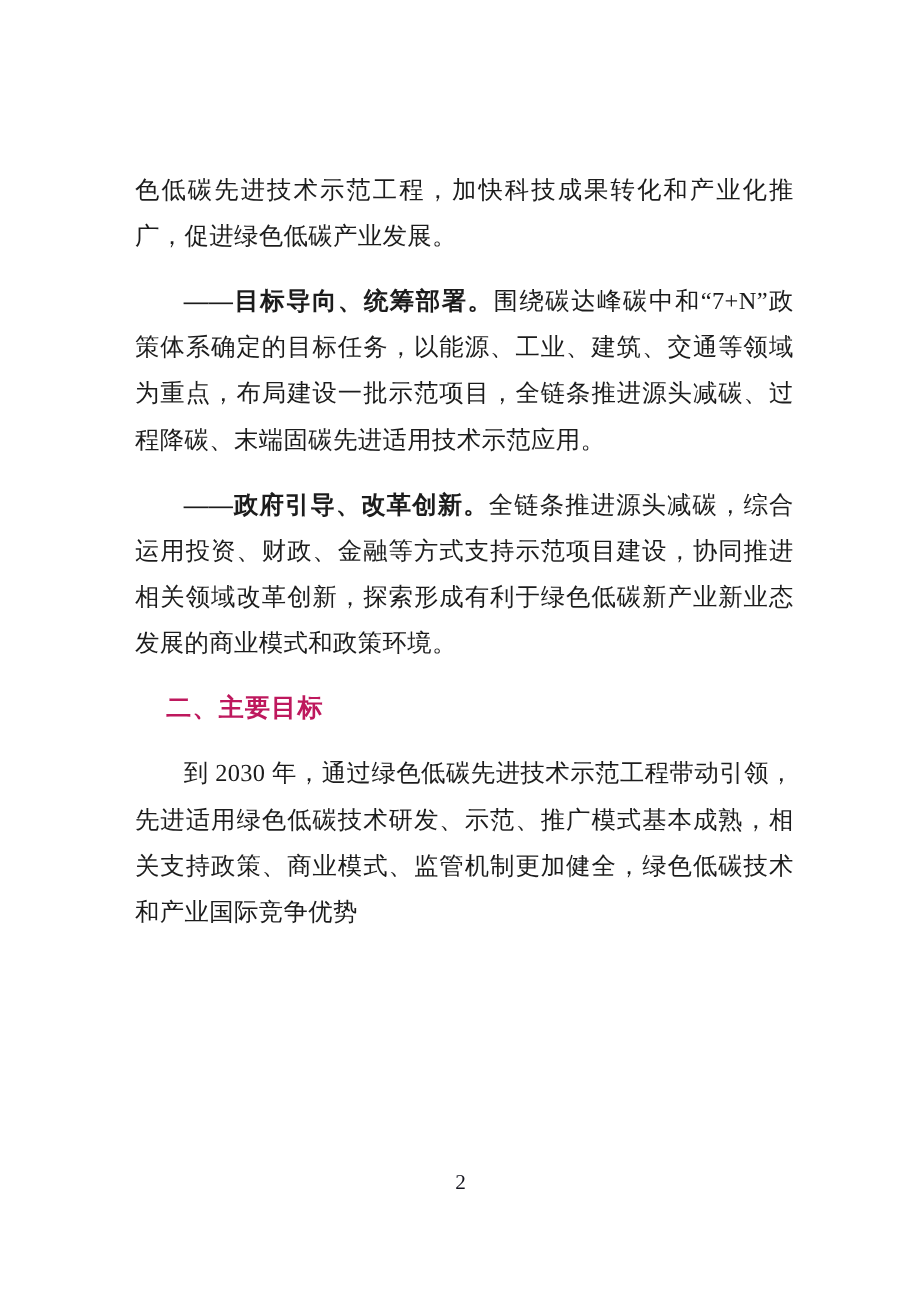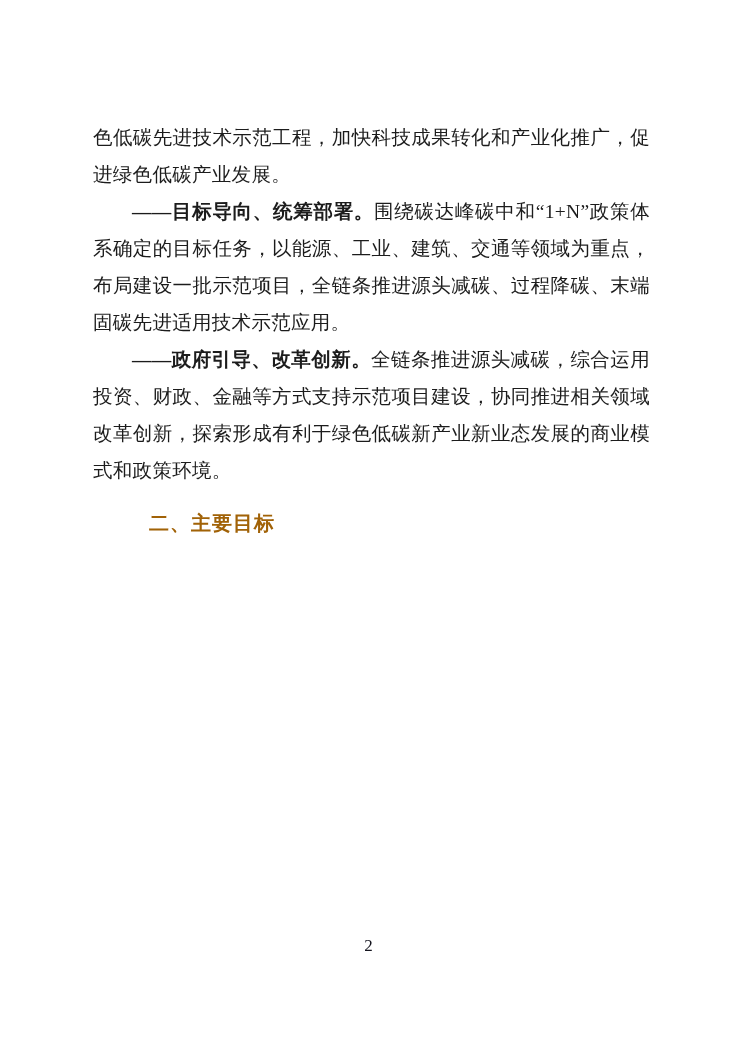--- a/index.html
+++ b/index.html
@@ -17,43 +17,43 @@
     font-family: "Liberation Serif", "DejaVu Serif", serif;
     color: #1c1c1c;
   }
   .text-block {
     position: absolute;
     left: 93px;
     top: 119px;
     width: 557px;
   }
   .para {
-    margin: 0;
+    margin: 15px;
     font-size: 19.5px;
     line-height: 37px;
     text-align: justify;
     text-justify: inter-ideograph;
     letter-spacing: 0.3px;
     text-indent: 2em;
   }
   .para.continuation {
     text-indent: 0;
   }
   .para .lead {
     font-weight: bold;
   }
   .section-heading {
-    margin: 16px;
+    margin: 0;
     font-size: 20px;
     line-height: 37px;
     font-weight: bold;
     text-indent: 2em;
     font-family: "Liberation Sans", "DejaVu Sans", sans-serif;
     letter-spacing: 1px;
-    color: #a16207;
+    color: #be185d;
   }
   .page-number {
     position: absolute;
     top: 934px;
     left: 0;
     width: 100%;
     text-align: center;
     font-size: 17px;
     line-height: 24px;
     color: #15151f;
@@ -62,26 +62,27 @@
 </style>
 </head>
 <body>
 
 <div class="page">
 
   <div class="text-block">
 
     <p class="para continuation"><span>色低碳先进技术示范工程，加快科技成果转化和产业化推广，促进绿色低碳产业发展。</span></p>
 
-    <p class="para"><span class="lead">——目标导向、统筹部署。</span><span>围绕碳达峰碳中和“1+N”政策体系确定的目标任务，以能源、工业、建筑、交通等领域为重点，布局建设一批示范项目，全链条推进源头减碳、过程降碳、末端固碳先进适用技术示范应用。</span></p>
+    <p class="para"><span class="lead">——目标导向、统筹部署。</span><span>围绕碳达峰碳中和“7+N”政策体系确定的目标任务，以能源、工业、建筑、交通等领域为重点，布局建设一批示范项目，全链条推进源头减碳、过程降碳、末端固碳先进适用技术示范应用。</span></p>
 
 
     <p class="para"><span class="lead">——政府引导、改革创新。</span><span>全链条推进源头减碳，综合运用投资、财政、金融等方式支持示范项目建设，协同推进相关领域改革创新，探索形成有利于绿色低碳新产业新业态发展的商业模式和政策环境。</span></p>
 
     <h2 class="section-heading">二、主要目标</h2>
 
 
+    <p class="para"><span>到 2030 年，通过绿色低碳先进技术示范工程带动引领，先进适用绿色低碳技术研发、示范、推广模式基本成熟，相关支持政策、商业模式、监管机制更加健全，绿色低碳技术和产业国际竞争优势</span></p>
 
   </div>
 
   <div class="page-number">2</div>
 
 </div>
 
 </body></html>

